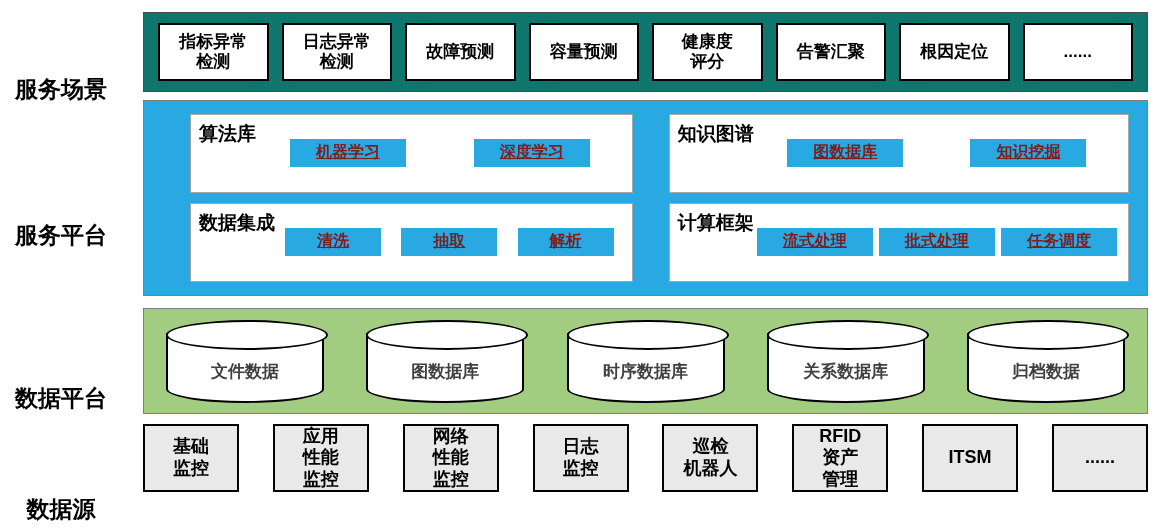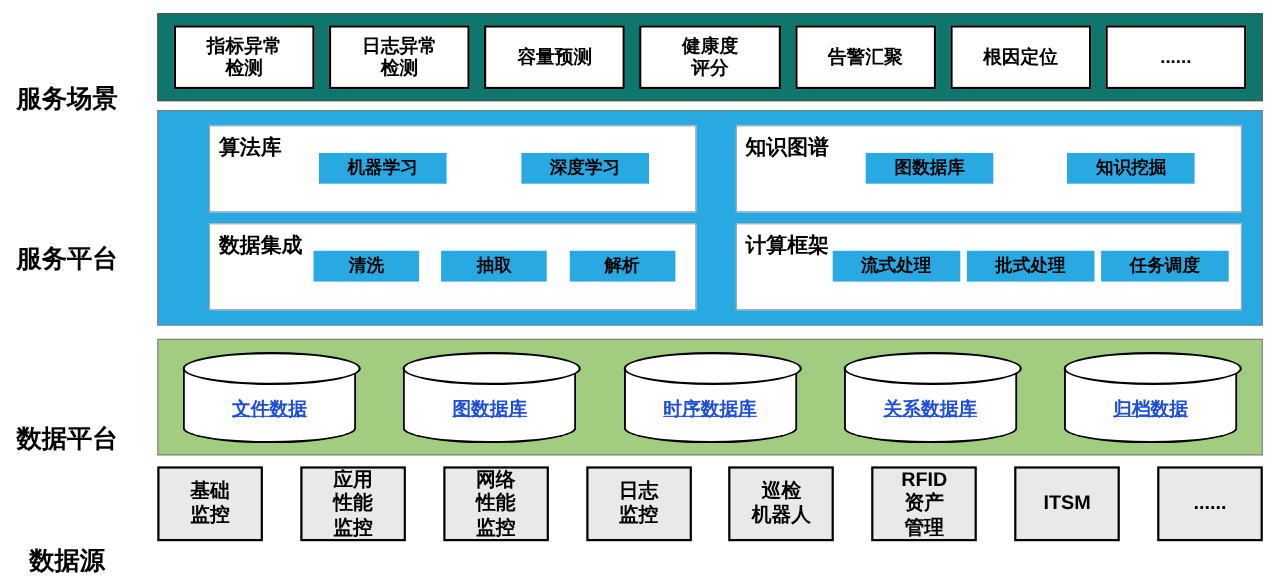--- a/index.html
+++ b/index.html
@@ -87,24 +87,25 @@
     justify-content: space-around;
   }
   .chip {
     display: inline-flex;
     align-items: center;
     justify-content: center;
     min-width: 96px;
     height: 28px;
     padding: 2px 26px;
     background: #29a9e2;
-    color: #000000;
+    color: #7f1d1d;
     font-size: 16px;
     font-weight: bold;
     white-space: nowrap;
+    text-decoration: underline;
   }
   
   .band.dataplat {
     top: 308px;
     height: 106px;
     background: #a2cc80;
     border: 1px solid #7f7f7f;
     display: flex;
     align-items: center;
     justify-content: space-between;
@@ -132,23 +133,22 @@
     height: 26px;
     background: #ffffff;
     border: 2px solid #000000;
     border-radius: 50%;
   }
   .cyl-label {
     position: relative;
     padding-top: 8px;
     font-size: 17px;
     font-weight: bold;
-    color: #1d4ed8;
+    color: #404040;
     white-space: nowrap;
-    text-decoration: underline;
   }
   
   .sources {
     position: absolute;
     left: 143px;
     top: 424px;
     width: 1005px;
     height: 68px;
     display: flex;
     align-items: stretch;
@@ -176,20 +176,21 @@
   <div class="row-label" style="top:38px">服务场景</div>
   <div class="row-label" style="top:184px">服务平台</div>
   <div class="row-label" style="top:347px">数据平台</div>
   <div class="row-label" style="top:458px">数据源</div>
 
   <div class="band scenarios">
     <div class="scenario-box">指标异常
 检测</div>
     <div class="scenario-box">日志异常
 检测</div>
+    <div class="scenario-box">故障预测</div>
     <div class="scenario-box">容量预测</div>
     <div class="scenario-box">健康度
 评分</div>
     <div class="scenario-box">告警汇聚</div>
     <div class="scenario-box">根因定位</div>
     <div class="scenario-box">......</div>
   </div>
 
   <div class="band platform">
 

